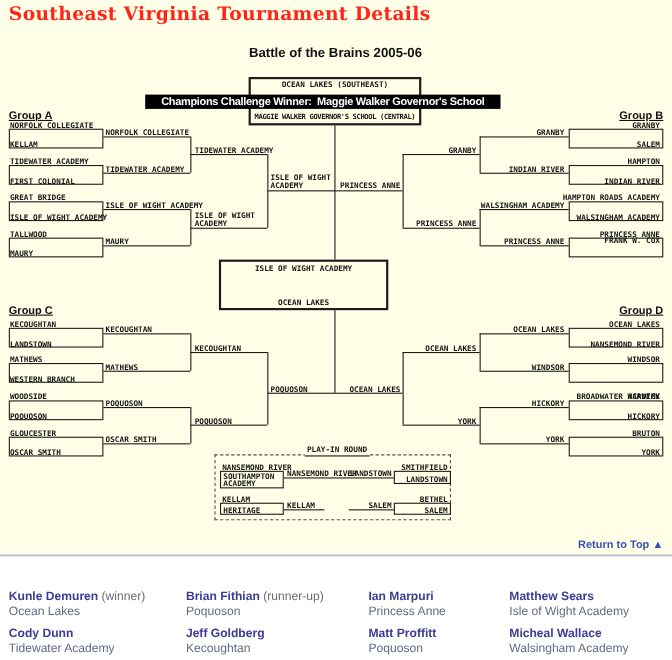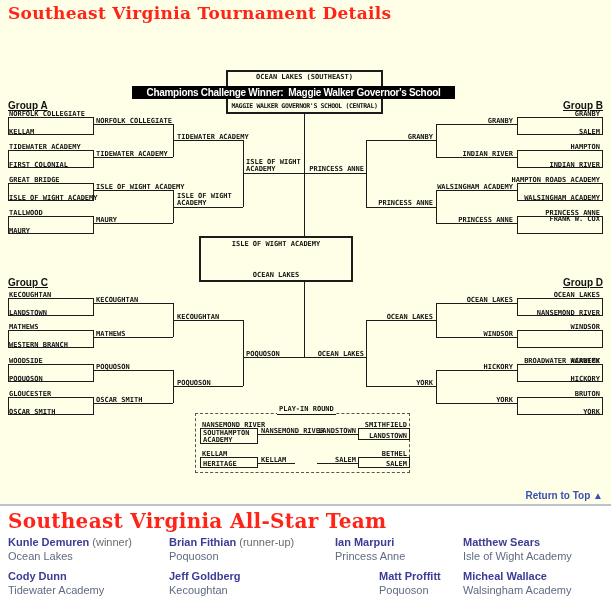--- a/index.html
+++ b/index.html
@@ -33,20 +33,21 @@
   .member .nm { font:bold 11px "Liberation Sans", sans-serif; color:#3c3c96; line-height:14px; white-space:nowrap; }
   .member .nt { font:11px "Liberation Sans", sans-serif; color:#6b6b70; margin-left:3px; }
   .member .sc { font:11px "Liberation Sans", sans-serif; color:#5f6b80; line-height:14px; white-space:nowrap; }
 </style>
 </head>
 <body>
 
 <div class="page">
 
   <div class="page-title">Southeast Virginia Tournament Details</div>
+  <div class="bracket-title">Battle of the Brains 2005-06</div>
 
   <div class="bx2" style="left:226px;top:70px;width:157px;height:44px;"></div>
   <div class="t c" style="left:226px;top:74px;width:157px;">OCEAN LAKES (SOUTHEAST)</div>
   <div class="bar">Champions Challenge Winner:  Maggie Walker Governor's School</div>
   <div class="t c sm" style="left:226px;top:103px;width:157px;">MAGGIE WALKER GOVERNOR'S SCHOOL (CENTRAL)</div>
 
   <div class="gh" style="left:8px;top:100px;">Group A</div>
   <div class="gh" style="right:8px;top:100px;">Group B</div>
   <div class="gh" style="left:8px;top:277px;">Group C</div>
   <div class="gh" style="right:8px;top:277px;">Group D</div>
@@ -201,21 +202,20 @@
   <div class="t" style="left:261px;top:457px;">KELLAM</div>
   <div class="t r" style="right:204px;top:451px;margin-left:16px;">BETHEL</div>
   <div class="t r" style="right:204px;top:461px;">SALEM</div>
   <div class="t r" style="right:255px;top:457px;">SALEM</div>
 
   <a class="return-link"><span>Return to Top</span> <span>▲</span></a>
 
   <div class="divider"></div>
   <div class="white-sec"></div>
 
-  <div class="allstar-heading">Southeast Virginia All-Star Team</div>
 
   <div class="member" style="left:8px;top:535px;">
     <div class="nm"><span>Kunle Demuren</span><span class="nt">(winner)</span></div>
     <div class="sc">Ocean Lakes</div>
   </div>
   <div class="member" style="left:169px;top:535px;">
     <div class="nm"><span>Brian Fithian</span><span class="nt">(runner-up)</span></div>
     <div class="sc">Poquoson</div>
   </div>
   <div class="member" style="left:335px;top:535px;">
@@ -227,21 +227,21 @@
     <div class="sc">Isle of Wight Academy</div>
   </div>
   <div class="member" style="left:169px;top:569px;">
     <div class="nm"><span>Jeff Goldberg</span><span class="nt"></span></div>
     <div class="sc">Kecoughtan</div>
   </div>
   <div class="member" style="left:8px;top:569px;">
     <div class="nm"><span>Cody Dunn</span><span class="nt"></span></div>
     <div class="sc">Tidewater Academy</div>
   </div>
-  <div class="member" style="left:335px;top:569px;margin-left:44px;">
+  <div class="member" style="left:335px;top:569px;">
     <div class="nm"><span>Matt Proffitt</span><span class="nt"></span></div>
     <div class="sc">Poquoson</div>
   </div>
   <div class="member" style="left:463px;top:569px;">
     <div class="nm"><span>Micheal Wallace</span><span class="nt"></span></div>
     <div class="sc">Walsingham Academy</div>
   </div>
 
 </div>
 

